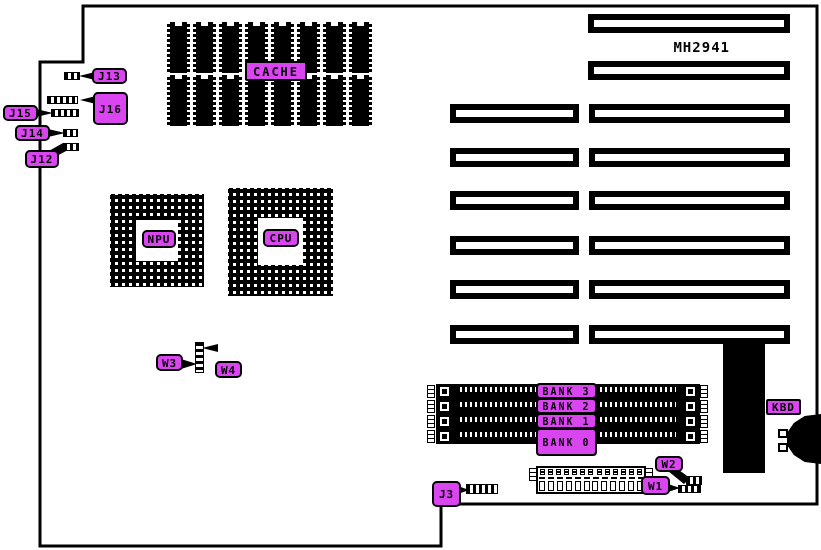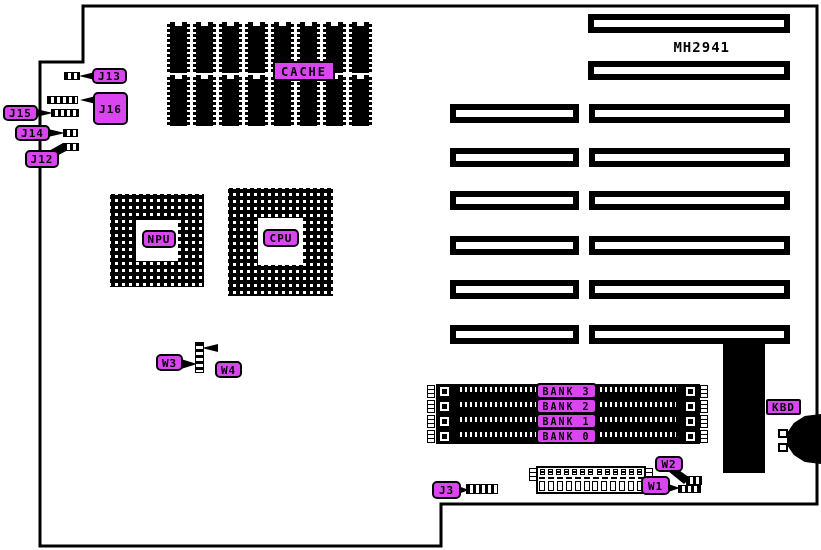--- a/index.html
+++ b/index.html
@@ -171,21 +171,21 @@
           <span class="notch"></span>
         </div>
         <div class="chip">
           <span class="notch"></span>
         </div>
         <div class="chip">
           <span class="notch"></span>
         </div>
       </div>
     </div>
-  <div class="labelbox" style="left:245px; top:61px; width:62px; height:20px; letter-spacing:2px; font-size:12px; border-radius:2px;margin-left:28px;">CACHE</div>
+  <div class="labelbox" style="left:245px; top:61px; width:62px; height:20px; letter-spacing:2px; font-size:12px; border-radius:2px;">CACHE</div>
 
   <div class="jumper-h" style="left:64px; top:72px;  width:16px; height:8px;"></div>
   <div class="jumper-h" style="left:47px; top:96px;  width:31px; height:8px;"></div>
   <div class="jumper-h" style="left:51px; top:109px; width:28px; height:8px;"></div>
   <div class="jumper-h" style="left:63px; top:129px; width:15px; height:8px;"></div>
   <div class="jumper-h" style="left:63px; top:143px; width:16px; height:8px;"></div>
 
   <div class="labelbox" style="left:92px; top:68px;  width:35px; height:16px;">J13</div>
   <div class="labelbox" style="left:93px; top:92px;  width:35px; height:33px;">J16</div>
   <div class="labelbox" style="left:3px;  top:105px; width:35px; height:16px;">J15</div>
@@ -239,21 +239,21 @@
       <div class="bank-bar" style="left: 436px; top: 414px;"></div>
       <div class="bank-clip" style="left: 440px; top: 417px;"></div>
       <div class="bank-clip" style="left: 686px; top: 417px;"></div>
       <div class="bank-cap" style="left: 700px; top: 415px;"></div>
       <div class="labelbox banklabel" style="left: 536px; top: 413px; width: 61px; height: 16px;">BANK 1</div>
       <div class="bank-cap" style="left: 427px; top: 430px;"></div>
       <div class="bank-bar" style="left: 436px; top: 429px;"></div>
       <div class="bank-clip" style="left: 440px; top: 432px;"></div>
       <div class="bank-clip" style="left: 686px; top: 432px;"></div>
       <div class="bank-cap" style="left: 700px; top: 430px;"></div>
-      <div class="labelbox banklabel" style="left: 536px; top: 428px; width: 61px; height: 16px;">BANK 0</div>
+      <div class="labelbox banklabel" style="left: 536px; top: 428px; width: 61px; height: 28px;">BANK 0</div>
     </div>
 
   <div class="kbd-block" style="left:723px; top:344px; width:42px; height:129px;"></div>
   <div class="labelbox" style="left:766px; top:399px; width:35px; height:16px; border-radius:2px;">KBD</div>
 
   <div class="din-blob" style="left:787px; top:414px; width:34px; height:50px;"></div>
   <div class="din-pin" style="left:778px; top:429px;"></div>
   <div class="din-pin" style="left:778px; top:443px;"></div>
 
   <div class="strip-cap" style="left:529px; top:468px;"></div>
@@ -285,20 +285,20 @@
         <div class="bs-pad2"></div>
         <div class="bs-pad2"></div>
         <div class="bs-pad2"></div>
         <div class="bs-pad2"></div>
         <div class="bs-pad2"></div>
         <div class="bs-pad2"></div>
       </div>
   </div>
 
   <div class="jumper-h" style="left:466px; top:484px; width:32px; height:10px;"></div>
-  <div class="labelbox" style="left:432px; top:481px; width:29px; height:18px;">J3</div>
+  <div class="labelbox" style="left:432px; top:481px; width:29px; height:26px;">J3</div>
 
   <div class="jumper-h" style="left:686px; top:476px; width:16px; height:9px;"></div>
   <div class="jumper-h" style="left:678px; top:485px; width:23px; height:8px;"></div>
   <div class="labelbox" style="left:655px; top:456px; width:28px; height:16px;">W2</div>
   <div class="labelbox" style="left:641px; top:476px; width:29px; height:19px;">W1</div>
 
 </div>
 
 </body></html>

